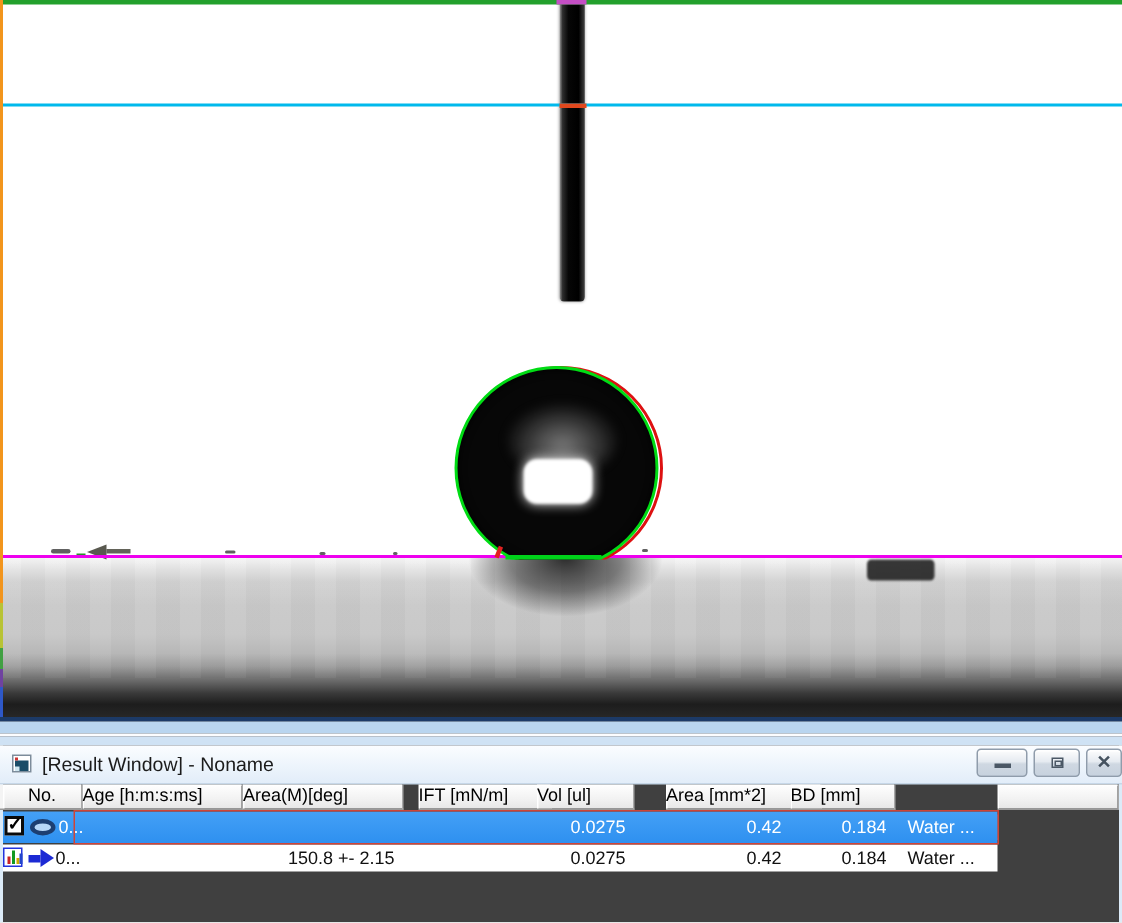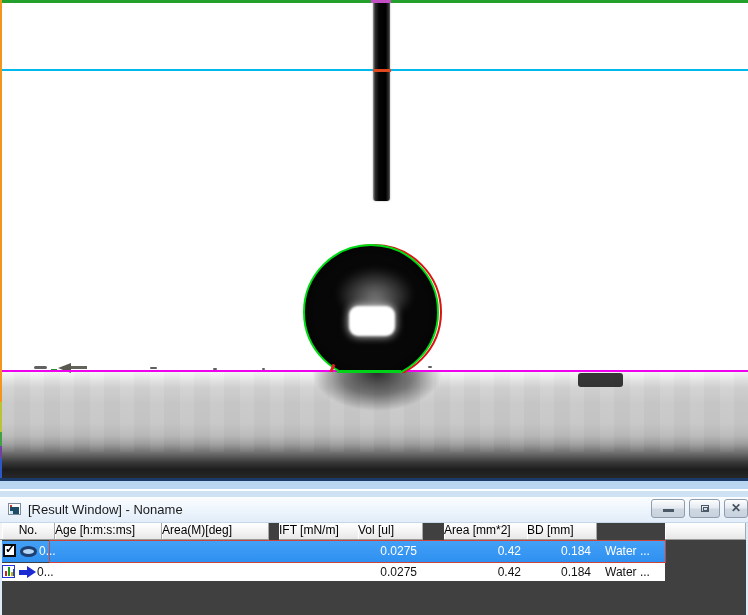--- a/index.html
+++ b/index.html
@@ -210,20 +210,21 @@
         <i class="bar-g"></i>
         <i class="bar-y"></i>
         <i class="bar-b"></i>
       </div>
       <div class="abs arrow-icon">
         <span class="tail"></span>
         <span class="head"></span>
       </div>
       <div class="no-label">0...</div>
       <div class="cell c-right" style="left:53px;width:103px;"></div>
+      <div class="cell c-right" style="left:160px;width:105px;">150.8 +- 2.15</div>
       <div class="cell c-right" style="left:267px;width:89px;"></div>
       <div class="cell c-right" style="left:356px;width:63px;">0.0275</div>
       <div class="cell c-right" style="left:421px;width:102px;">0.42</div>
       <div class="cell c-right" style="left:525px;width:68px;">0.184</div>
       <div class="cell c-left" style="left:595px;width:68px;">Water ...</div>
     </div>
   </div>
 </div>
 
 </body></html>

